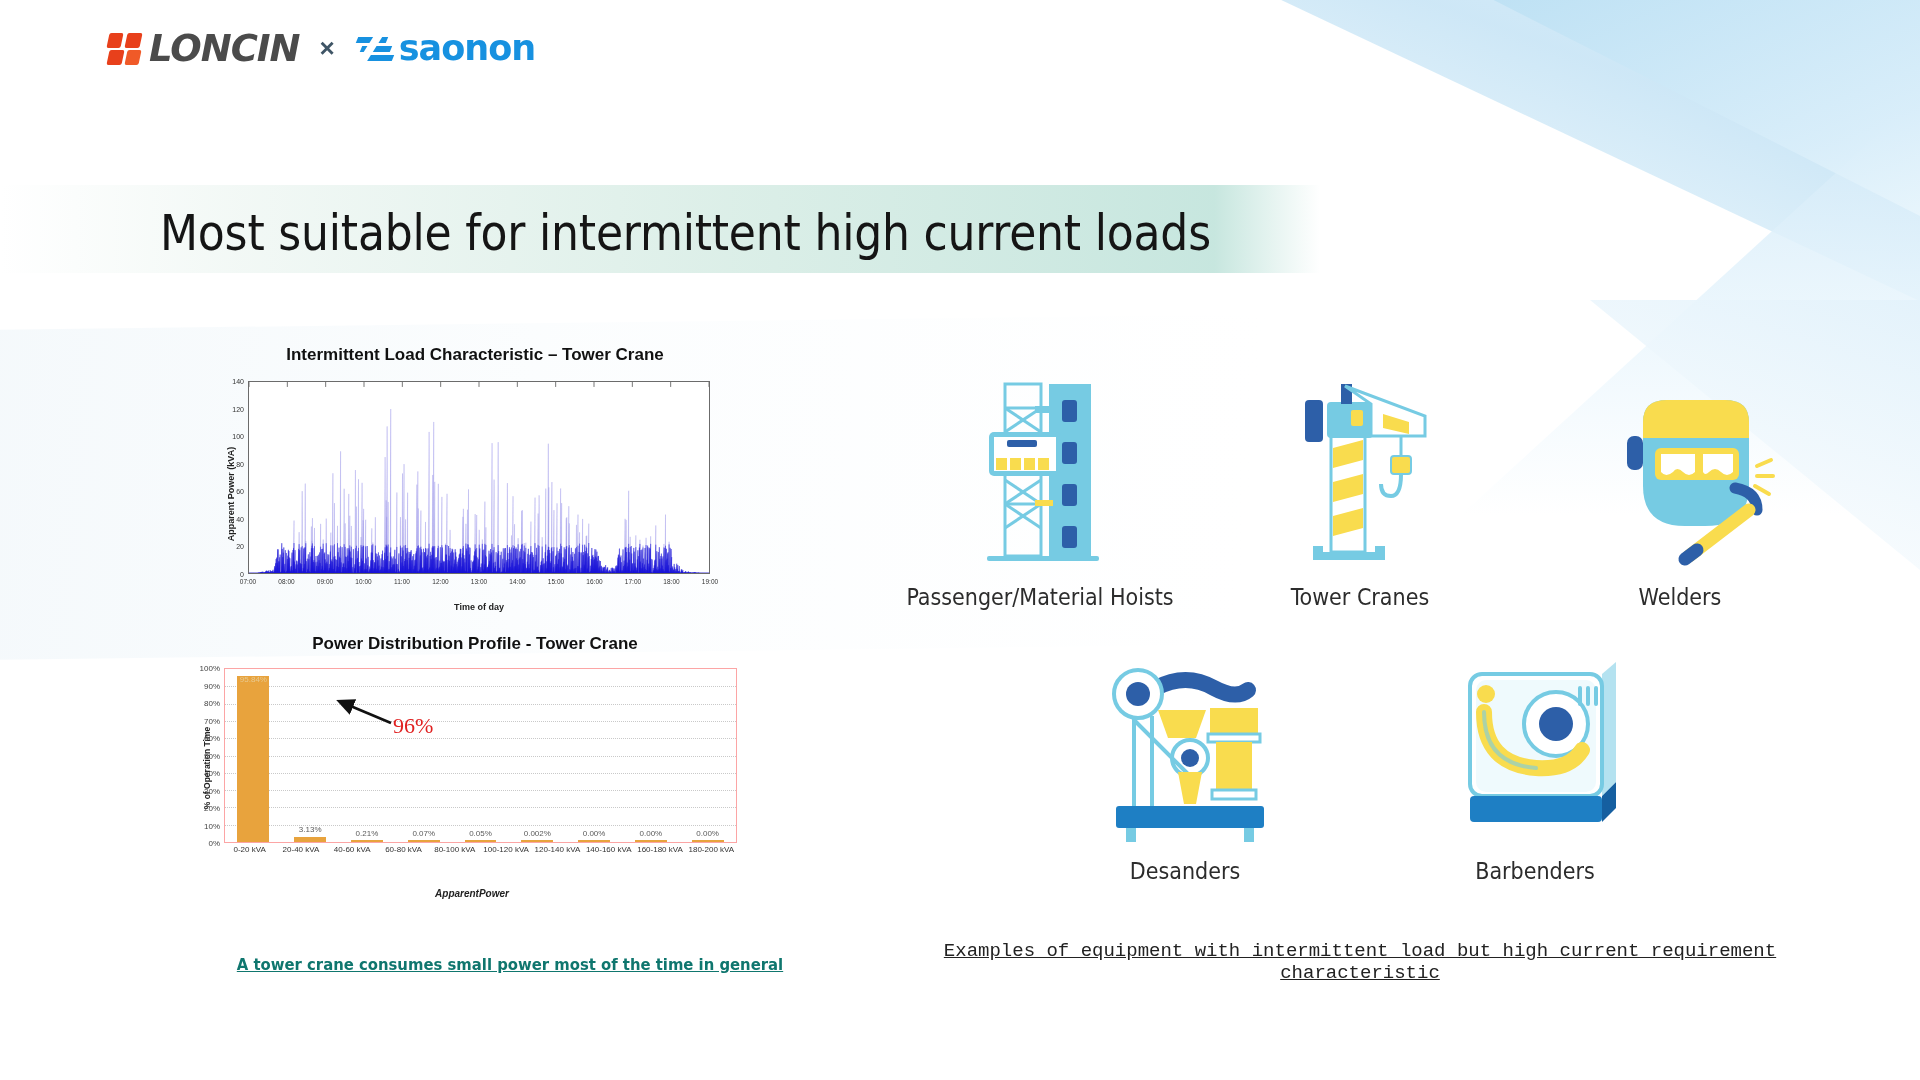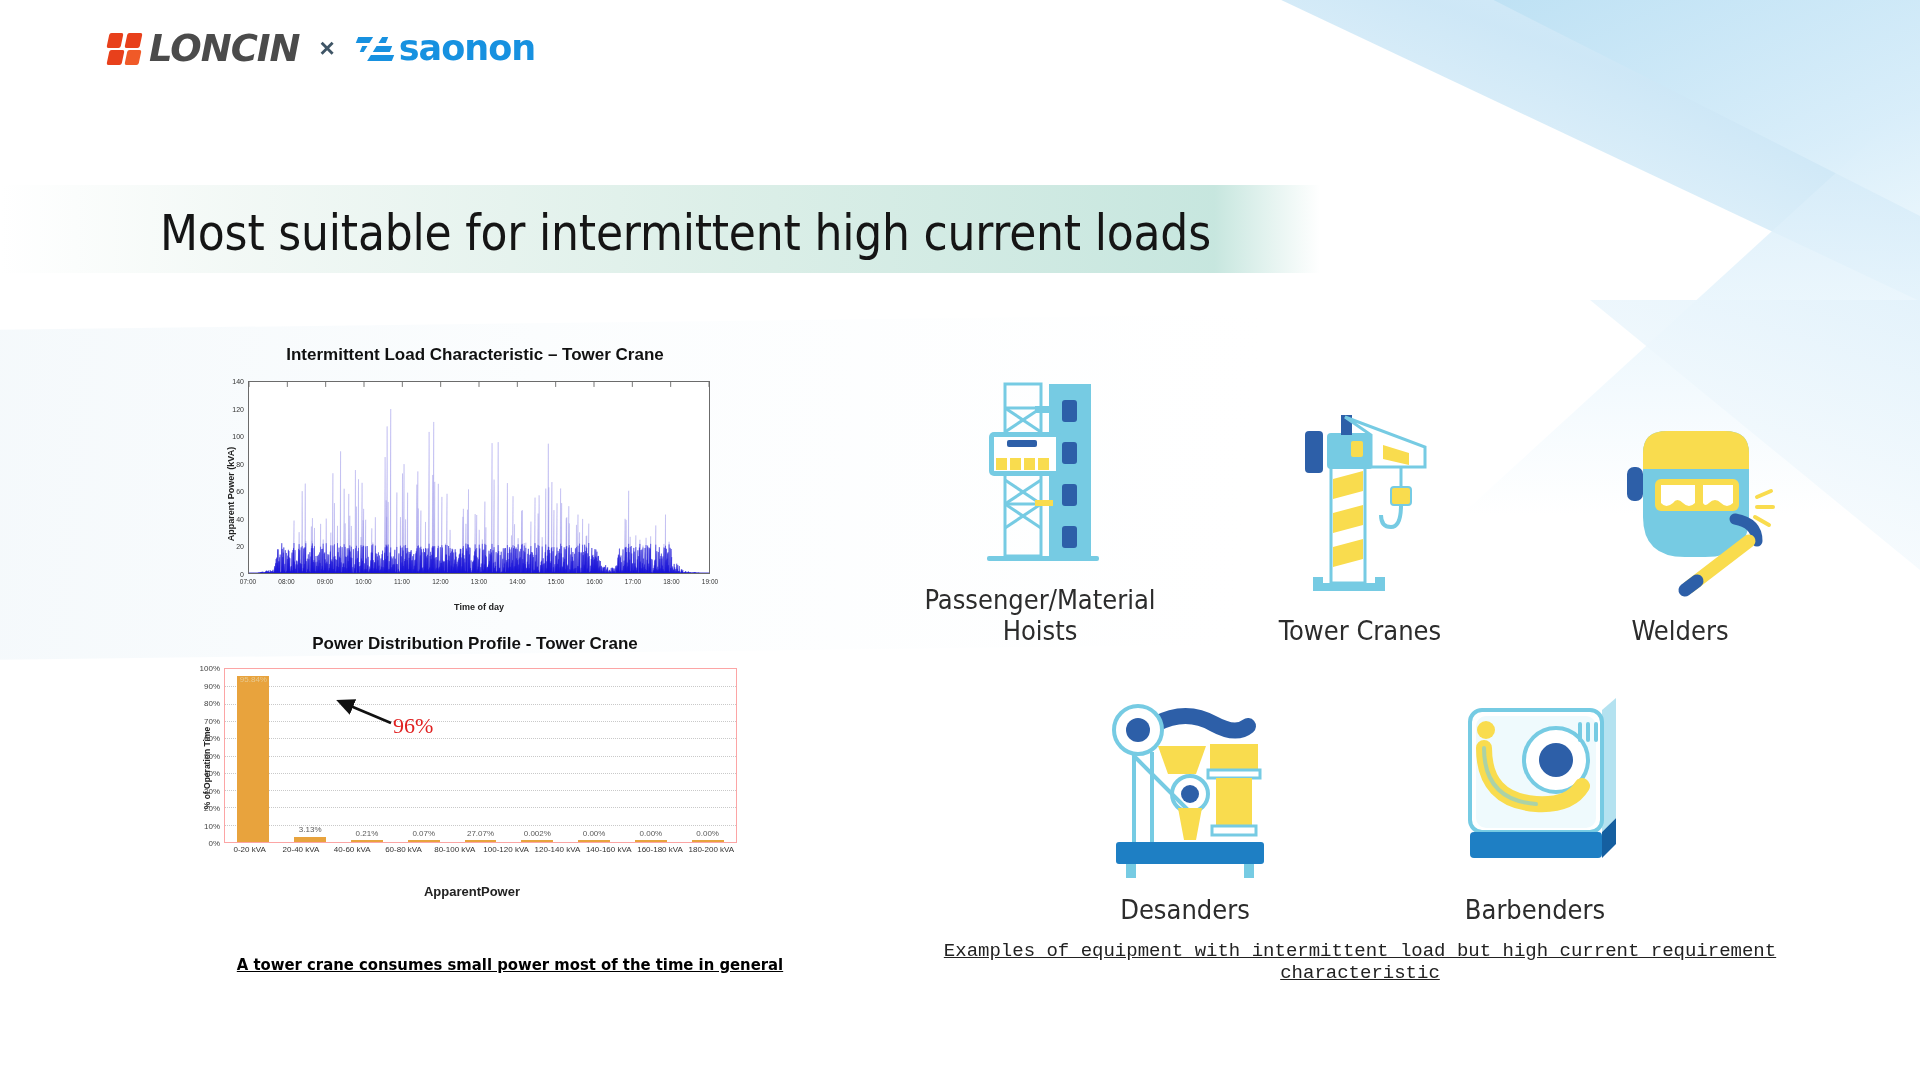--- a/index.html
+++ b/index.html
@@ -87,35 +87,35 @@
   .c2-yticks span{position:absolute;right:4px;transform:translateY(-50%);font-size:8px;color:#444;}
   .c2-grid{position:absolute;left:0;right:0;border-top:1px dotted #c9c9c9;}
   .c2-bars{position:absolute;left:0;right:0;bottom:0;top:0;display:flex;align-items:flex-end;}
   .c2-barcell{flex:1;display:flex;flex-direction:column;align-items:center;justify-content:flex-end;
     height:100%;position:relative;}
   .c2-bar{width:56%;background:#E8A33D;}
   .c2-barval{position:absolute;font-size:8px;color:#5a5a5a;white-space:nowrap;}
   .c2-xticks{position:absolute;left:56px;right:6px;bottom:26px;height:34px;display:flex;}
   .c2-xticks div{flex:1;text-align:center;font-size:8px;color:#333;line-height:1.15;}
   .c2-xlab{position:absolute;left:56px;right:23px;bottom:6px;text-align:center;
-    font-size:13px;font-weight:700;color:#222;}
+    font-size:10px;font-weight:700;color:#222;font-style:italic;}
   .c2-annot{position:absolute;left:168px;top:44px;font-size:22px;color:#E02020;
     font-family:"Liberation Serif",serif;}
   .c2-arrow{position:absolute;left:108px;top:28px;width:62px;height:34px;}
 
   .left-caption{position:absolute;left:150px;top:955px;width:720px;text-align:center;
-    font-size:16.5px;font-weight:700;color:#000000;text-decoration:underline;
+    font-size:16.5px;font-weight:700;color:#0f766e;text-decoration:underline;
     font-family:"DejaVu Sans Condensed","Liberation Sans Narrow","Liberation Sans",sans-serif;}
 
   
   .right-col{position:absolute;left:880px;top:360px;width:960px;}
   .icon-row{display:flex;justify-content:space-around;align-items:flex-end;}
   .icon-cell{width:300px;display:flex;flex-direction:column;align-items:center;}
   .icon-art{height:210px;display:flex;align-items:flex-end;justify-content:center;}
-  .icon-label{margin-top:14px;font-size:27px;color:#2c2c2c;
+  .icon-label{margin-top:14px;font-size:23px;color:#2c2c2c;
     font-family:"DejaVu Sans Condensed","Liberation Sans","DejaVu Sans",sans-serif;text-align:center;}
   .icon-row.second{margin-top:24px;padding:0 130px;}
   .right-caption{position:absolute;left:880px;top:940px;width:960px;text-align:center;
     font-size:19px;color:#222;text-decoration:underline;
     font-family:Liberation Mono, monospace;}
 </style>
 </head>
 <body>
 
 <div id="slide">
@@ -246,21 +246,21 @@
             </div>
             <div class="c2-barcell">
               <div class="c2-barval" style="bottom: 2.4%;">0.21%</div>
               <div class="c2-bar" style="height: 0.9%; background: rgb(232, 163, 61);"></div>
             </div>
             <div class="c2-barcell">
               <div class="c2-barval" style="bottom: 2.4%;">0.07%</div>
               <div class="c2-bar" style="height: 0.9%; background: rgb(232, 163, 61);"></div>
             </div>
             <div class="c2-barcell">
-              <div class="c2-barval" style="bottom: 2.4%;">27.07%</div>
+              <div class="c2-barval" style="bottom: 2.4%;">0.05%</div>
               <div class="c2-bar" style="height: 0.9%; background: rgb(232, 163, 61);"></div>
             </div>
             <div class="c2-barcell">
               <div class="c2-barval" style="bottom: 2.4%;">0.002%</div>
               <div class="c2-bar" style="height: 0.9%; background: rgb(232, 163, 61);"></div>
             </div>
             <div class="c2-barcell">
               <div class="c2-barval" style="bottom: 2.4%;">0.00%</div>
               <div class="c2-bar" style="height: 0.9%; background: rgb(232, 163, 61);"></div>
             </div>

